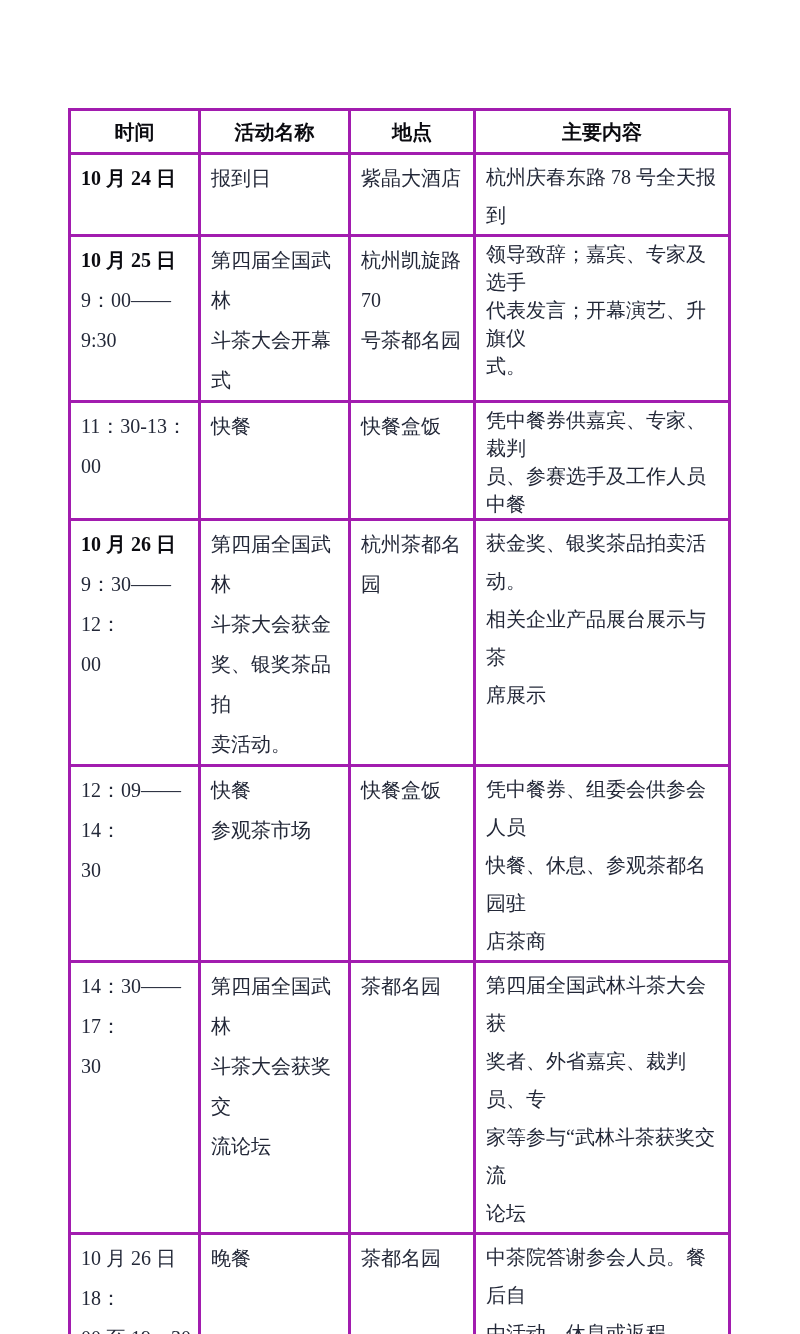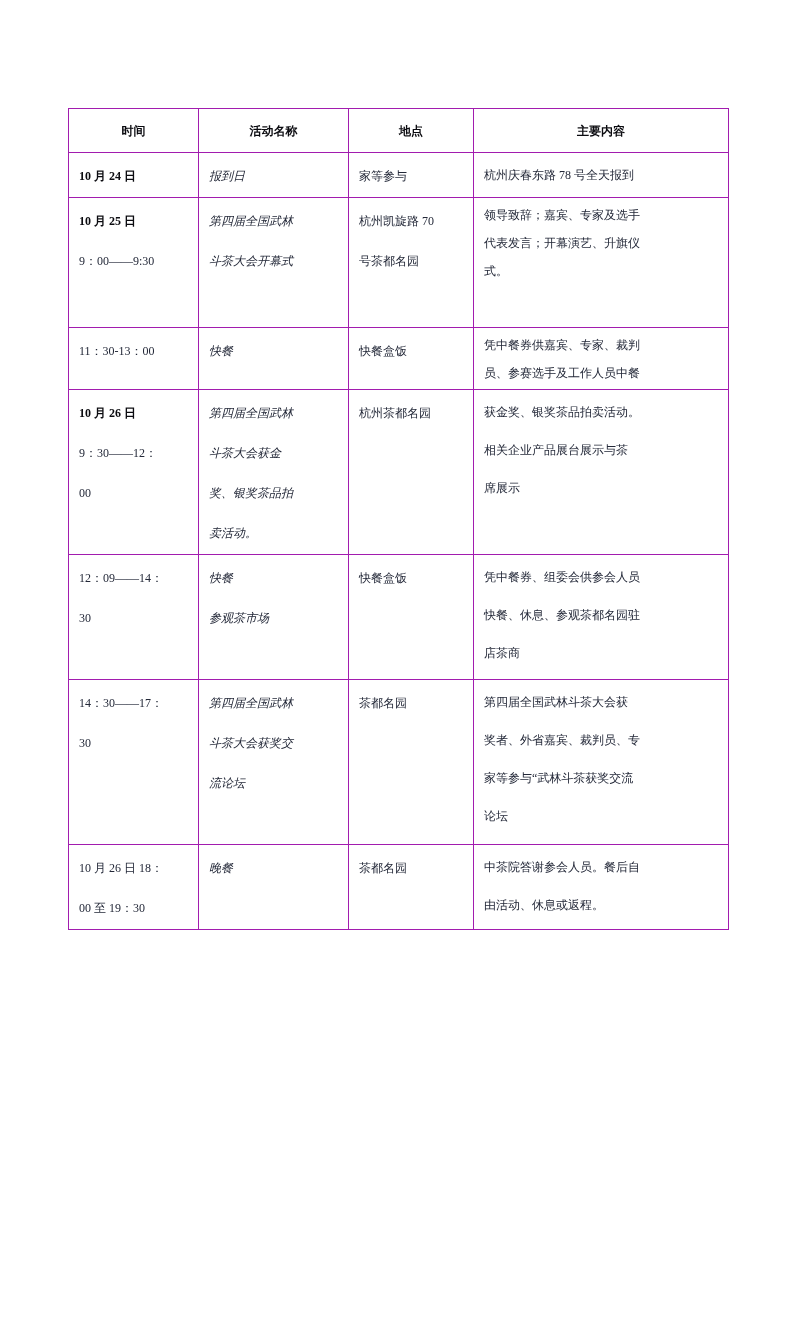--- a/index.html
+++ b/index.html
@@ -1,27 +1,27 @@
 <!DOCTYPE html>
 <html><head>
 <meta charset="utf-8">
 <style>
   html,body{margin:0;padding:0;background:#ffffff;}
   .page{position:relative;width:800px;height:1334px;background:#ffffff;overflow:hidden;
         font-family:"Liberation Serif","DejaVu Serif",serif;}
   table.sched{position:absolute;left:68px;top:108px;width:660px;border-collapse:collapse;
         table-layout:fixed;}
-  .sched th,.sched td{border:1px solid #a21caf;box-sizing:border-box;
-        font-size:12px;color:#232838;text-align:left;vertical-align:top;
+  .sched th,.sched td{border:3px solid #a21caf;box-sizing:border-box;
+        font-size:20px;color:#232838;text-align:left;vertical-align:top;
         padding:3px 10px 0 10px;overflow:hidden;}
   .sched th{font-weight:bold;color:#0b0b10;text-align:center;vertical-align:middle;
         padding:0;height:44px;line-height:20px;}
   .sched p{margin:0;white-space:pre-line;}
   .c-time{line-height:40px;padding-right:2px !important;}
-  .c-act{line-height:40px;font-style:italic;}
+  .c-act{line-height:40px;}
   .c-loc{line-height:40px;}
   .c-main{line-height:38px;}
   .c-main.tight{line-height:28px;}
   .date{font-weight:bold;color:#0b0b10;}
   .center{text-align:center;}
 </style>
 </head>
 <body>
 
 <div class="page">
@@ -42,21 +42,21 @@
     </thead>
     <tbody>
       <tr style="height:45px">
         <td class="c-time">
             <p class="date">10 月 24 日</p>
           </td>
         <td class="c-act">
             <p>报到日</p>
           </td>
         <td class="c-loc center">
-            <p>家等参与</p>
+            <p>紫晶大酒店</p>
           </td>
         <td class="c-main">
             <p>杭州庆春东路 78 号全天报到</p>
           </td>
       </tr>
       <tr style="height:130px">
         <td class="c-time">
             <p class="date">10 月 25 日</p>
             <p>9：00——9:30</p>
           </td>

